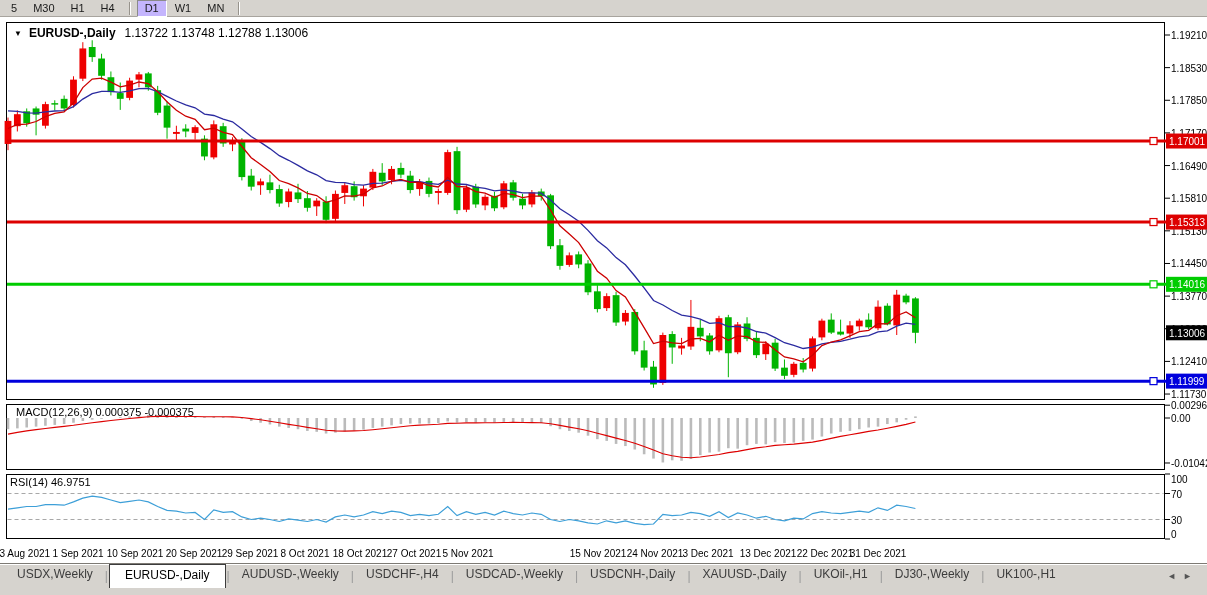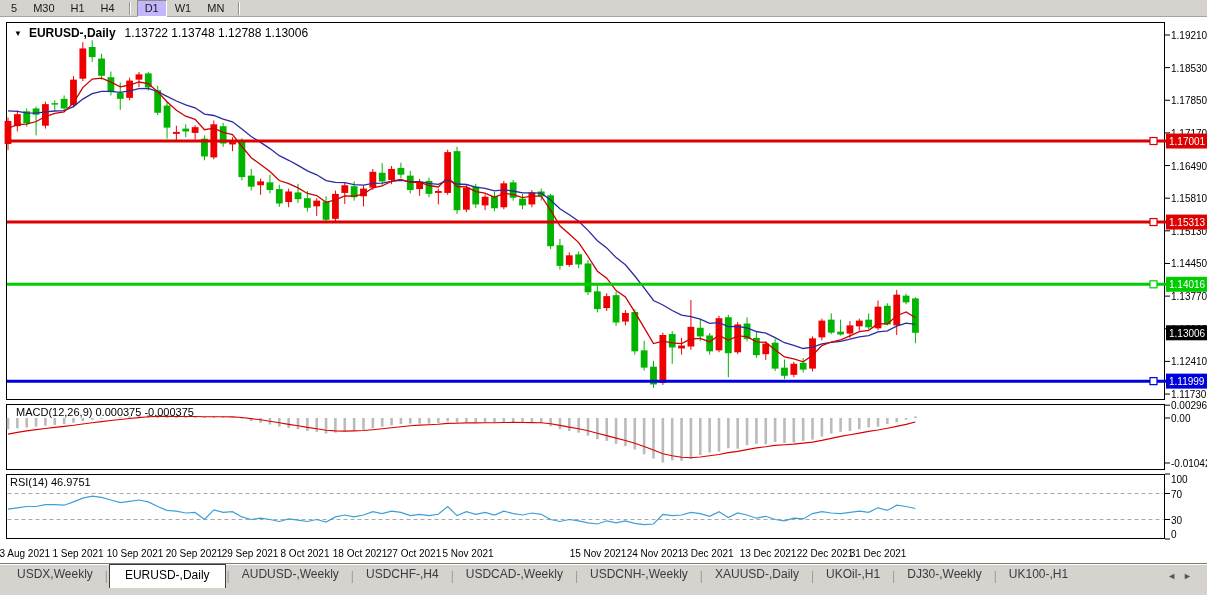--- a/index.html
+++ b/index.html
@@ -454,21 +454,21 @@
         <div class="tab">USDX,Weekly</div>
         <span class="tab-sep">|</span>
         <div class="tab active">EURUSD-,Daily</div>
         <span class="tab-sep">|</span>
         <div class="tab">AUDUSD-,Weekly</div>
         <span class="tab-sep">|</span>
         <div class="tab">USDCHF-,H4</div>
         <span class="tab-sep">|</span>
         <div class="tab">USDCAD-,Weekly</div>
         <span class="tab-sep">|</span>
-        <div class="tab">USDCNH-,Weekly</div>
+        <div class="tab">USDCNH-,Daily</div>
         <span class="tab-sep">|</span>
         <div class="tab">XAUUSD-,Daily</div>
         <span class="tab-sep">|</span>
         <div class="tab">UKOil-,H1</div>
         <span class="tab-sep">|</span>
         <div class="tab">DJ30-,Weekly</div>
         <span class="tab-sep">|</span>
         <div class="tab">UK100-,H1</div>
       </div>
     <div id="tab-arrows">

